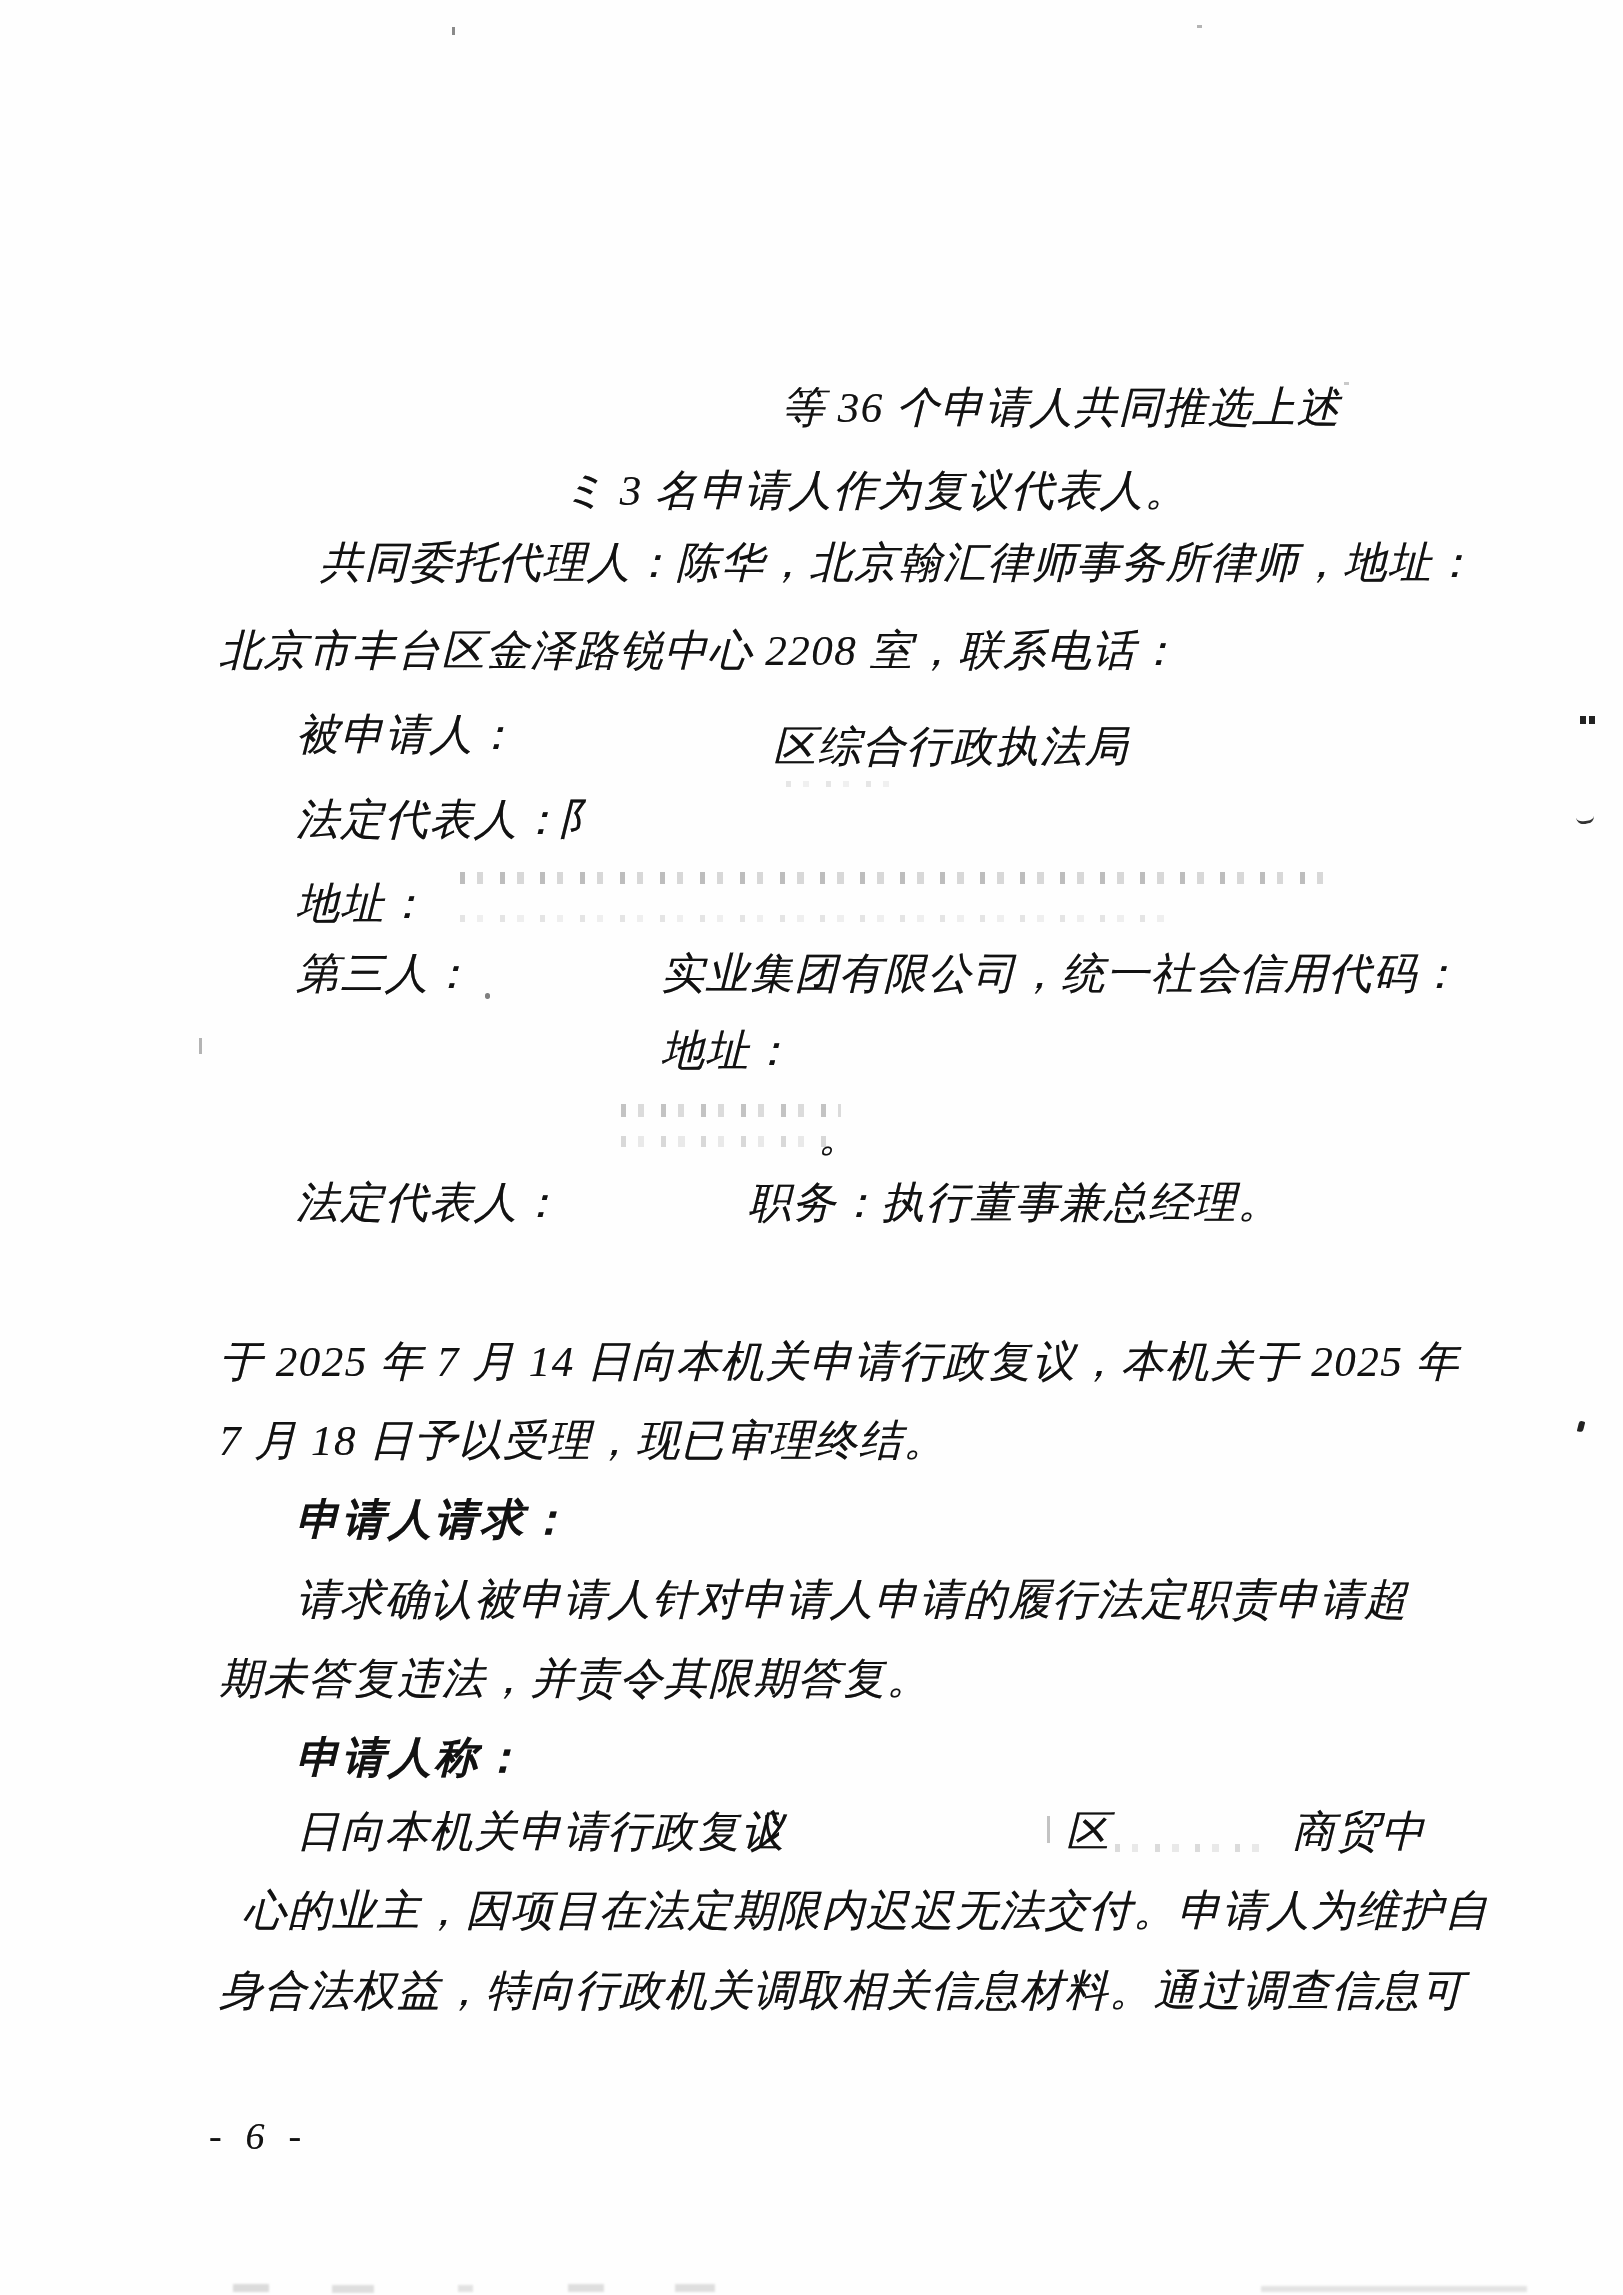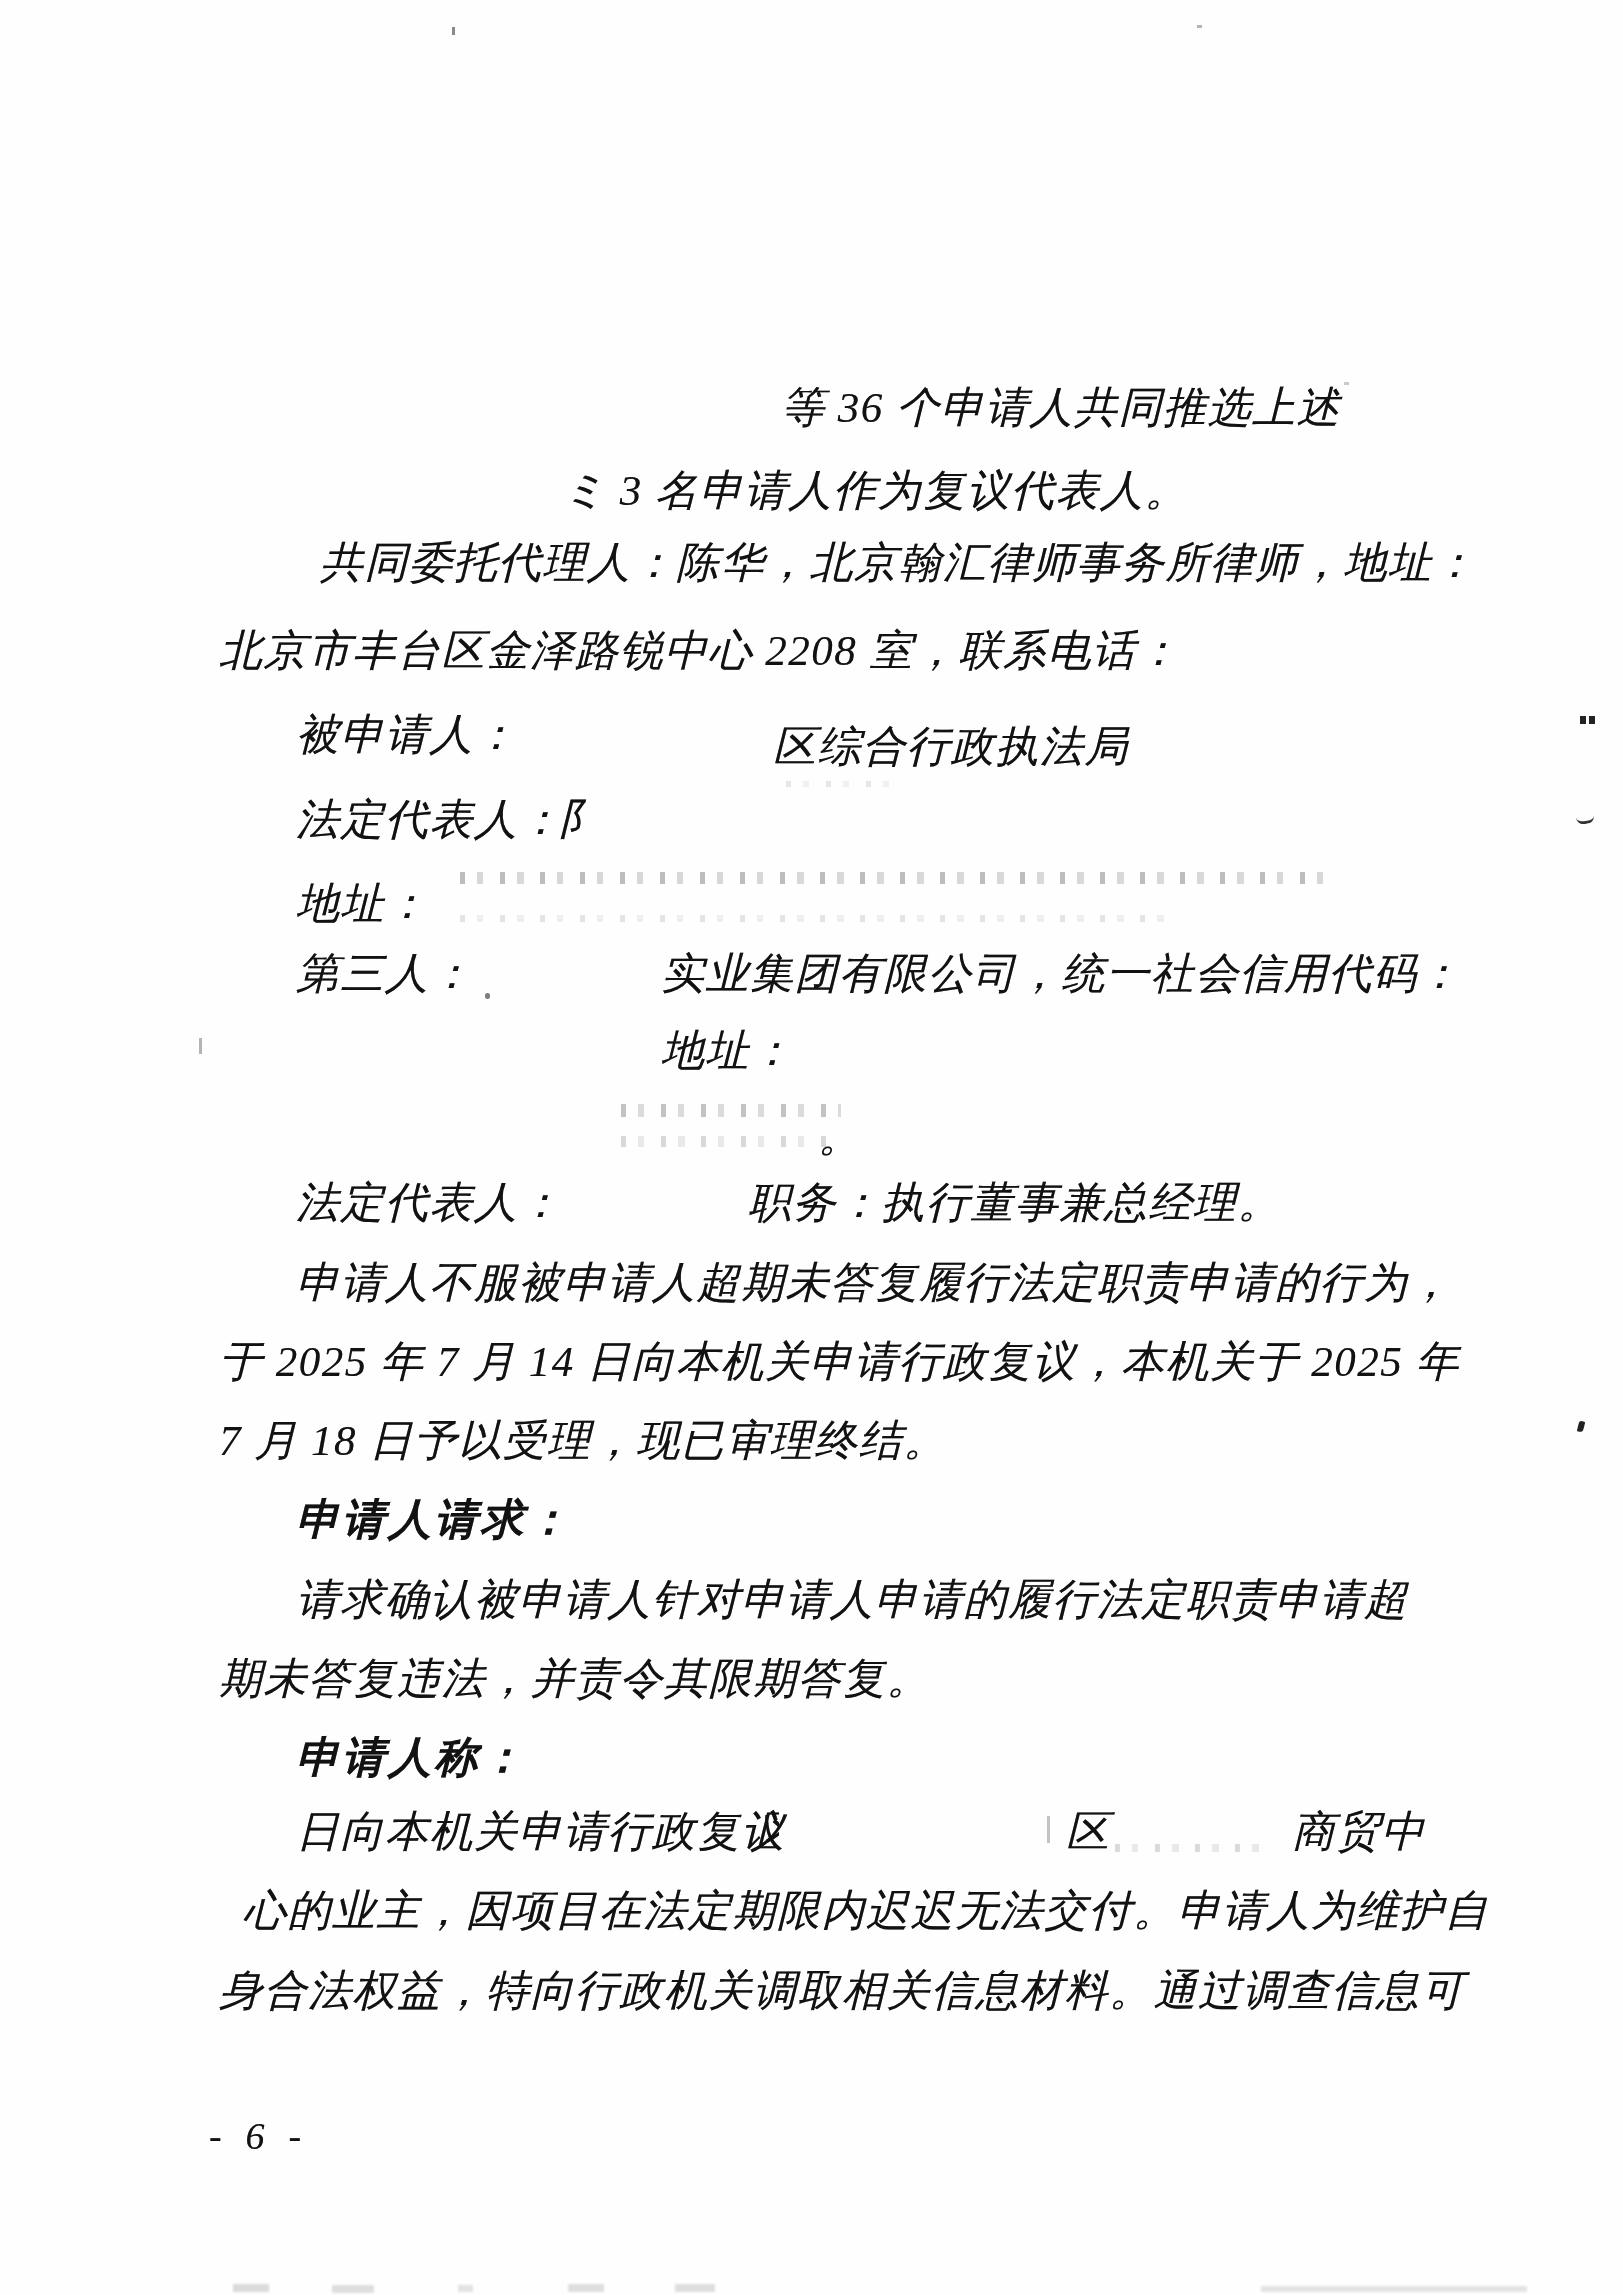--- a/index.html
+++ b/index.html
@@ -115,21 +115,20 @@
 
   <div class="line l09">地址：</div>
 
   <div class="ghost g3"></div>
   <div class="ghost g4"></div>
   <div class="line l10">。</div>
 
   <div class="line l11a">法定代表人：</div>
   <div class="line l11b">职务：执行董事兼总经理。</div>
 
-  <div class="line l12">申请人不服被申请人超期未答复履行法定职责申请的行为，</div>
   <div class="line l13">于 2025 年 7 月 14 日向本机关申请行政复议，本机关于 2025 年</div>
   <div class="line l14">7 月 18 日予以受理，现已审理终结。</div>
 
   <div class="line hei l15">申请人请求：</div>
 
   <div class="line l16">请求确认被申请人针对申请人申请的履行法定职责申请超</div>
   <div class="line l17">期未答复违法，并责令其限期答复。</div>
 
   <div class="line hei l18">申请人称：</div>
 

